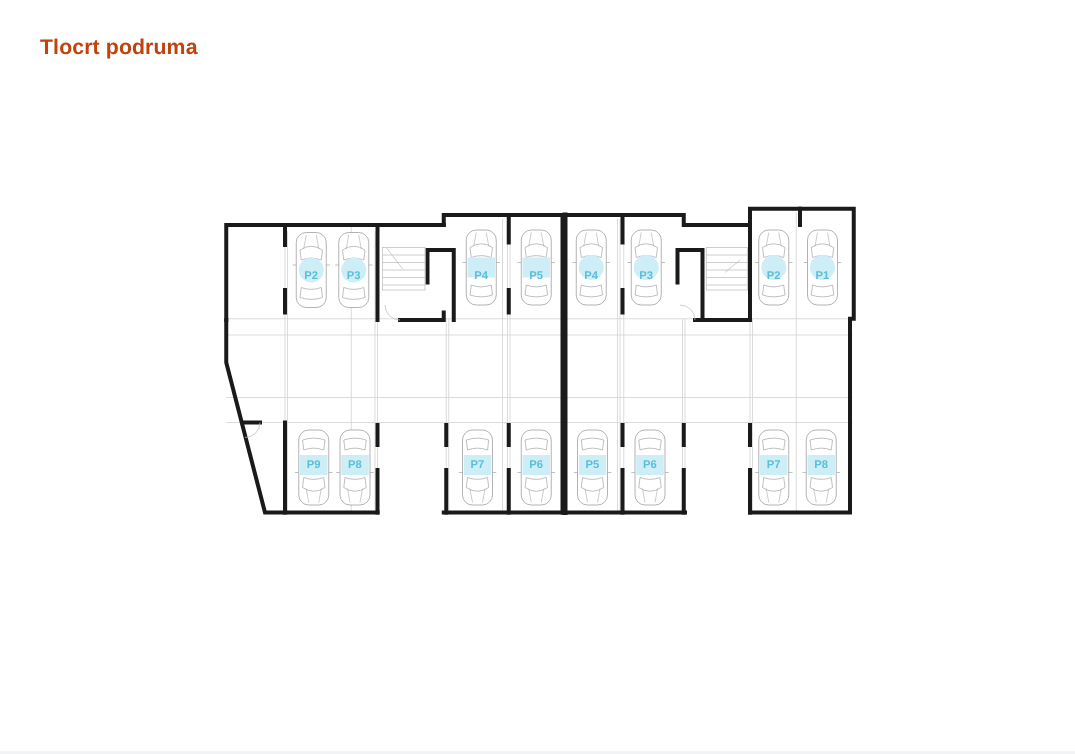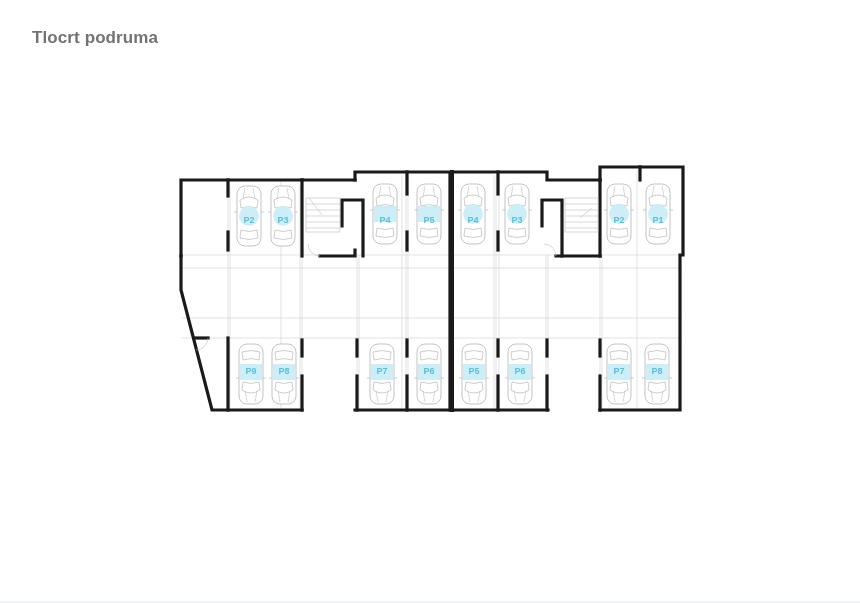--- a/index.html
+++ b/index.html
@@ -1,17 +1,17 @@
 <!DOCTYPE html>
 <html><head>
   <meta charset="utf-8">
   <style>
     html, body { margin: 0; padding: 0; background: #ffffff; }
     body { width: 860px; height: 603px; position: relative; overflow: hidden; font-family: "Liberation Sans", sans-serif; }
-    .title { position: absolute; left: 32px; top: 28px; font-size: 17px; font-weight: bold; color: #737373; letter-spacing: 0.1px; }
+    .title { position: absolute; left: 32px; top: 28px; font-size: 17px; font-weight: bold; color: #c2410c; letter-spacing: 0.1px; }
     .plan { position: absolute; left: 0; top: 0; }
     .bottom-rule { position: absolute; left: 0; right: 0; bottom: 0; height: 2px; background: #f1f2f4; }
     .lbl { font-family: "Liberation Sans", sans-serif; font-weight: bold; font-size: 9px; fill: #5bbfd9; }
   </style>
 </head>
 <body>
 
 <div class="title">Tlocrt podruma</div>
 
 <svg class="plan" width="860" height="603" viewBox="0 0 860 603">

